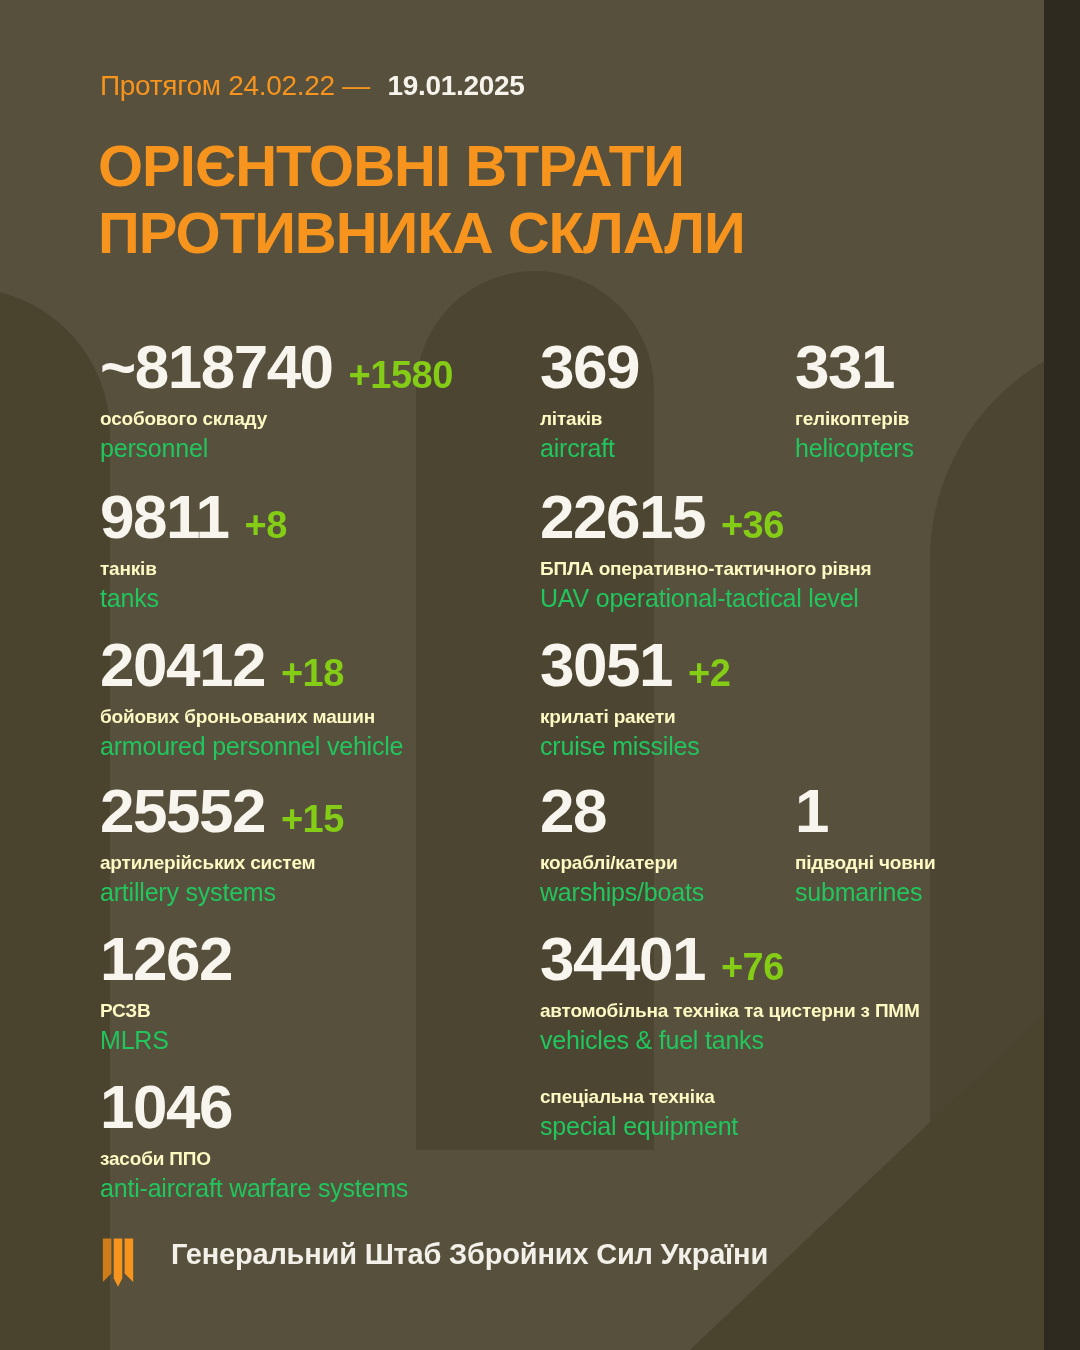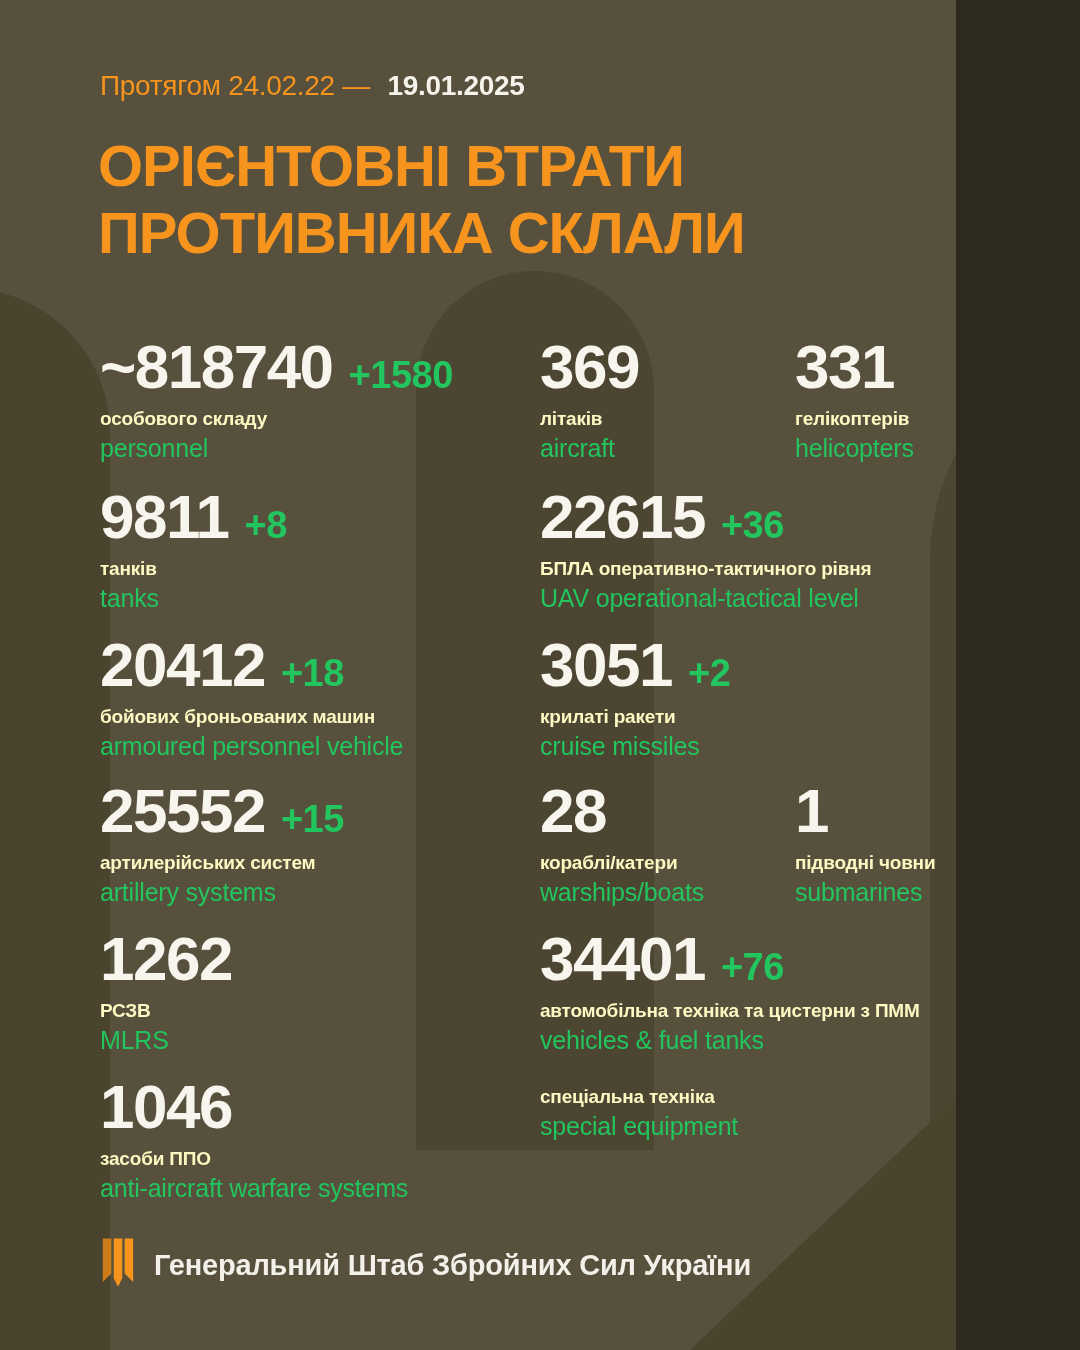--- a/index.html
+++ b/index.html
@@ -1,17 +1,17 @@
 <!DOCTYPE html>
 <html><head>
 <meta charset="utf-8">
 <style>
   html,body { margin:0; padding:0; background:#2e2a20; }
   .canvas {
-    position:relative; width:956px; height:1350px; overflow:hidden;
+    position:relative; width:1044px; height:1350px; overflow:hidden;
     background:#56503C;
     font-family:"Liberation Sans","DejaVu Sans",sans-serif;
   }
   
   .wm { position:absolute; }
   .wm-left   { left:-180px; top:288px; width:290px; height:1062px; background:#4A442F; border-radius:145px 145px 0 0; }
   .wm-center { left:416px;  top:271px; width:238px; height:879px;  background:#4B4531; border-radius:119px 119px 0 0; }
   .wm-right  { left:930px;  top:330px; width:450px; height:1020px; background:#4B4531; border-top-left-radius:230px; }
   .wm-corner { left:690px;  top:980px; width:390px; height:370px;  background:#4A442F;
                clip-path:polygon(100% 0, 100% 100%, 0 100%); }
@@ -22,25 +22,25 @@
 
   .title {
     position:absolute; left:98px; top:132px; margin:0;
     font-size:58px; line-height:67px; font-weight:700; letter-spacing:-1px;
     color:#F7941E;
   }
 
   .stat { position:absolute; }
   .numline { display:flex; align-items:baseline; line-height:1; }
   .num   { font-size:62px; font-weight:700; color:#F7F5ED; letter-spacing:-1.5px; }
-  .delta { font-size:38px; font-weight:700; color:#22c55e; margin-left:16px; letter-spacing:-0.5px; }
+  .delta { font-size:38px; font-weight:700; color:#84cc16; margin-left:16px; letter-spacing:-0.5px; }
   .lbl-uk { margin-top:10px; font-size:19px; font-weight:700; color:#fef9c3; white-space:nowrap; letter-spacing:-0.2px; }
   .lbl-en { margin-top:4px;  font-size:25px; font-weight:400; color:#22c55e; white-space:nowrap; letter-spacing:-0.2px; }
 
-  .footer { position:absolute; left:100px; top:1238px; display:flex; align-items:center; gap:18px; }
+  .footer { position:absolute; left:100px; top:1238px; display:flex; gap:35px; }
   .footer .org { font-size:29px; font-weight:700; color:#F2F0E8; letter-spacing:-0.2px; }
   .tryzub { display:block; }
 
   
   .c1 { left:100px; } .c2 { left:540px; } .c3 { left:795px; }
   .r1 { top:336px; } .r2 { top:486px; } .r3 { top:634px; }
   .r4 { top:780px; } .r5 { top:928px; } .r6 { top:1076px; }
 </style>
 </head>
 <body>

